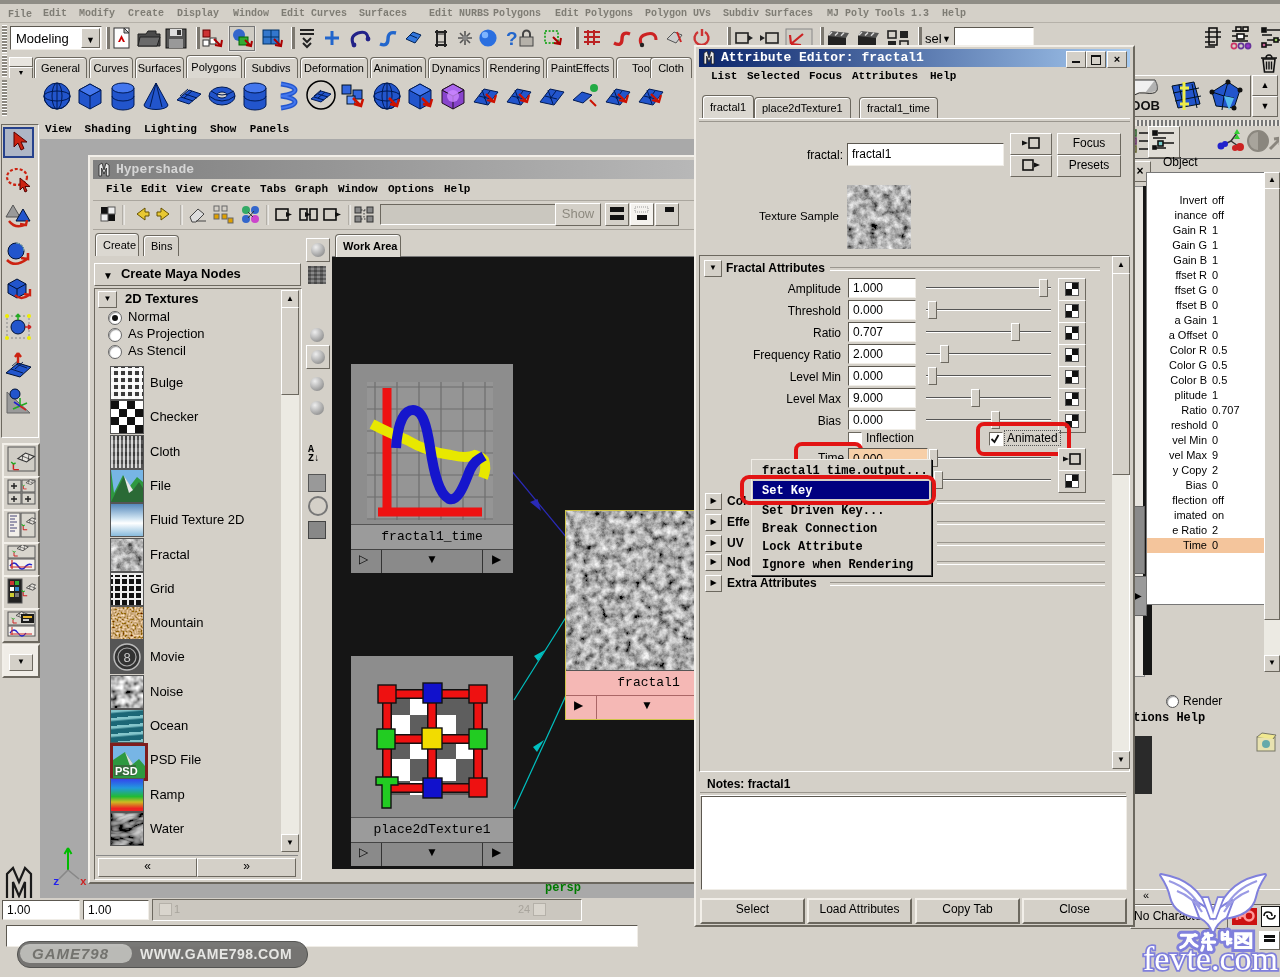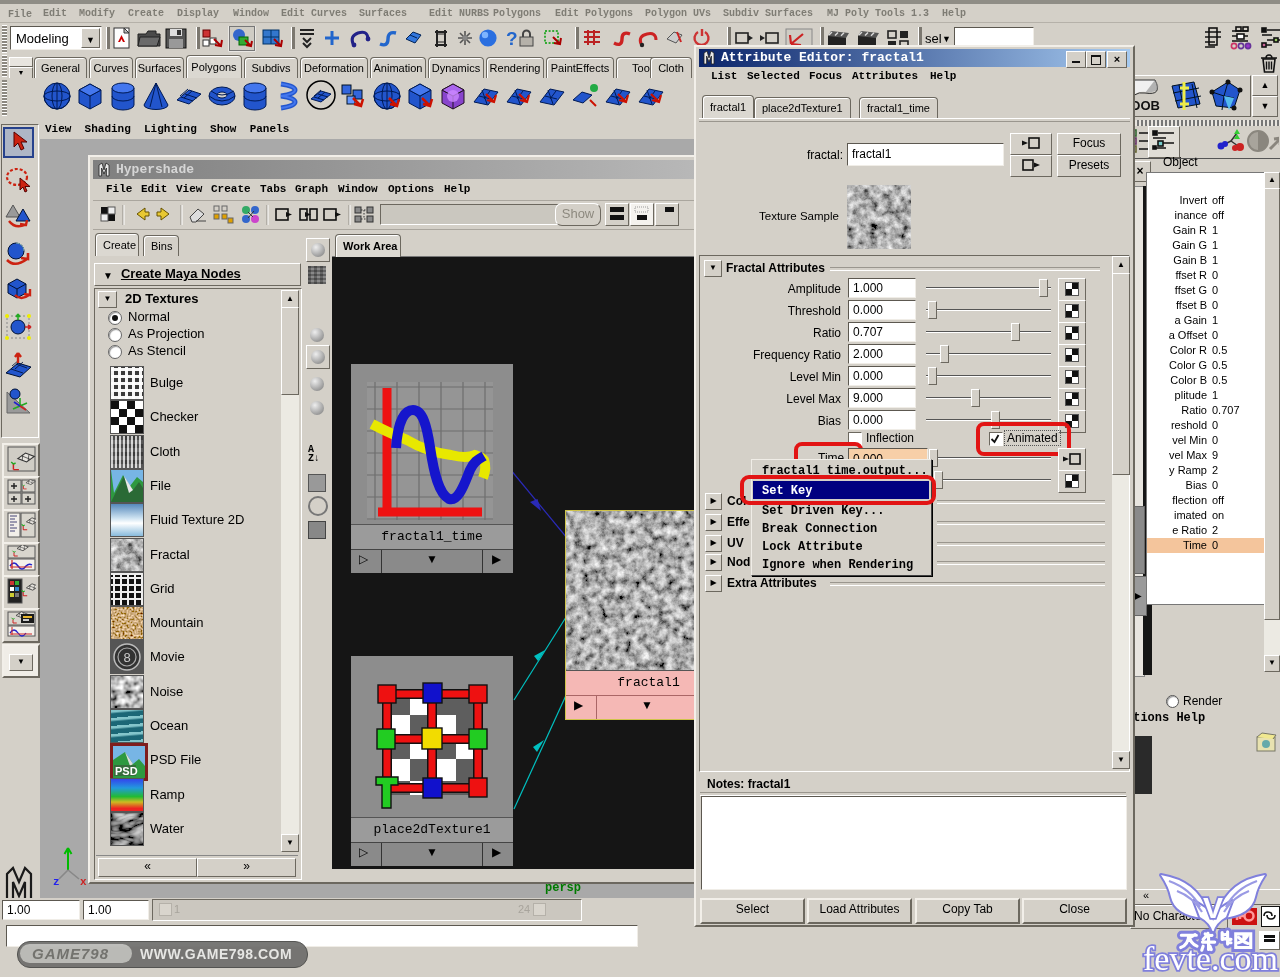--- a/index.html
+++ b/index.html
@@ -620,40 +620,40 @@
           <line x1="251" y1="2" x2="251" y2="22" stroke="#fff"></line>
         <g transform="translate(254,0)">
             <rect x="2" y="4" width="6" height="6" fill="#888" stroke="#333"></rect>
             <rect x="2" y="13" width="6" height="6" fill="#888" stroke="#333"></rect>
             <rect x="14" y="4" width="6" height="6" fill="#888" stroke="#333"></rect>
             <rect x="14" y="13" width="6" height="6" fill="#888" stroke="#333"></rect>
             <path d="M8 7 h6 M8 16 h6 M11 7 v9" stroke="#333" stroke-dasharray="1.5 1.5" fill="none"></path>
           </g>
       </svg>
       <div class="abs in" style="left:287px;top:3px;width:178px;height:19px;background:#cac7bf;"></div>
-      <div class="abs out btn" style="left:462px;top:2px;width:44px;height:21px;color:#8d897f;font-size:13px;line-height:20px;border-radius:7px;">Show</div>
+      <div class="abs out btn" style="left:462px;top:2px;width:44px;height:21px;color:#8d897f;font-size:13px;line-height:20px;">Show</div>
       <div class="abs out btn" style="left:512px;top:2px;width:22px;height:21px;"><svg width="16" height="15" style="margin-top:2px;">
             <rect x="1" y="1" width="14" height="5" fill="#111"></rect>
             <rect x="1" y="9" width="14" height="5" fill="#111"></rect>
           </svg></div>
       <div class="abs out btn" style="left:537px;top:2px;width:22px;height:21px;background:#f4f2ee;"><svg width="16" height="15" style="margin-top:2px;">
             <rect x="1" y="1" width="13" height="5" fill="none" stroke="#999" stroke-dasharray="1 1"></rect>
             <rect x="3" y="9" width="10" height="5" fill="#111"></rect>
           </svg></div>
       <div class="abs out btn" style="left:562px;top:2px;width:22px;height:21px;"><svg width="16" height="15" style="margin-top:2px;">
             <rect x="6" y="1" width="9" height="5" fill="#111"></rect>
           </svg></div>
     </div>
 
     <div class="abs tab tabact" style="left:5px;top:76px;width:44px;">Create</div>
     <div class="abs tab" style="left:53px;top:78px;width:36px;">Bins</div>
 
     <div class="abs" style="left:4px;top:98px;width:208px;height:757px;">
       <div class="abs out btn" style="left:0;top:8px;width:205px;height:21px;text-align:left;">
-        <span style="font-size:10px;position:relative;left:8px;top:3px;">▼</span><b style="font-size:13px;position:relative;left:16px;top:2px;text-decoration:underline;">Create Maya Nodes</b>
+        <span style="font-size:10px;position:relative;left:8px;top:3px;">▼</span><b style="font-size:13px;position:relative;left:16px;top:2px;">Create Maya Nodes</b>
       </div>
       <div class="abs in" style="left:0;top:33px;width:206px;height:590px;background:#d4d0c8;overflow:hidden;">
         <div class="abs out btn" style="left:3px;top:2px;width:17px;height:15px;font-size:8px;line-height:14px;">▼</div>
         <b class="abs" style="left:30px;top:2px;font-size:13px;">2D Textures</b>
 
         <div id="radios">
             <div class="abs" style="left:13px;top:22px;width:12px;height:12px;border-radius:50%;background:#fff;border:1px solid #666;box-shadow:inset 1px 1px 1px #999;">
               <div style="width:6px;height:6px;border-radius:50%;background:#111;margin:3px 0 0 3px;"></div>
             </div>
             <span class="abs" style="left:33px;top:20px;font-size:13px;">Normal</span>
@@ -973,21 +973,21 @@
         </div>
         <div class="abs" style="left:0;top:260px;width:118px;height:15px;font-size:11px;line-height:15px;">
           <span class="abs" style="right:58px;top:0;">vel Min</span>
           <span class="abs" style="left:65px;top:0;">0</span>
         </div>
         <div class="abs" style="left:0;top:275px;width:118px;height:15px;font-size:11px;line-height:15px;">
           <span class="abs" style="right:58px;top:0;">vel Max</span>
           <span class="abs" style="left:65px;top:0;">9</span>
         </div>
         <div class="abs" style="left:0;top:290px;width:118px;height:15px;font-size:11px;line-height:15px;">
-          <span class="abs" style="right:58px;top:0;">y Ramp</span>
+          <span class="abs" style="right:58px;top:0;">y Copy</span>
           <span class="abs" style="left:65px;top:0;">2</span>
         </div>
         <div class="abs" style="left:0;top:305px;width:118px;height:15px;font-size:11px;line-height:15px;">
           <span class="abs" style="right:58px;top:0;">Bias</span>
           <span class="abs" style="left:65px;top:0;">0</span>
         </div>
         <div class="abs" style="left:0;top:320px;width:118px;height:15px;font-size:11px;line-height:15px;">
           <span class="abs" style="right:58px;top:0;">flection</span>
           <span class="abs" style="left:65px;top:0;">off</span>
         </div>

